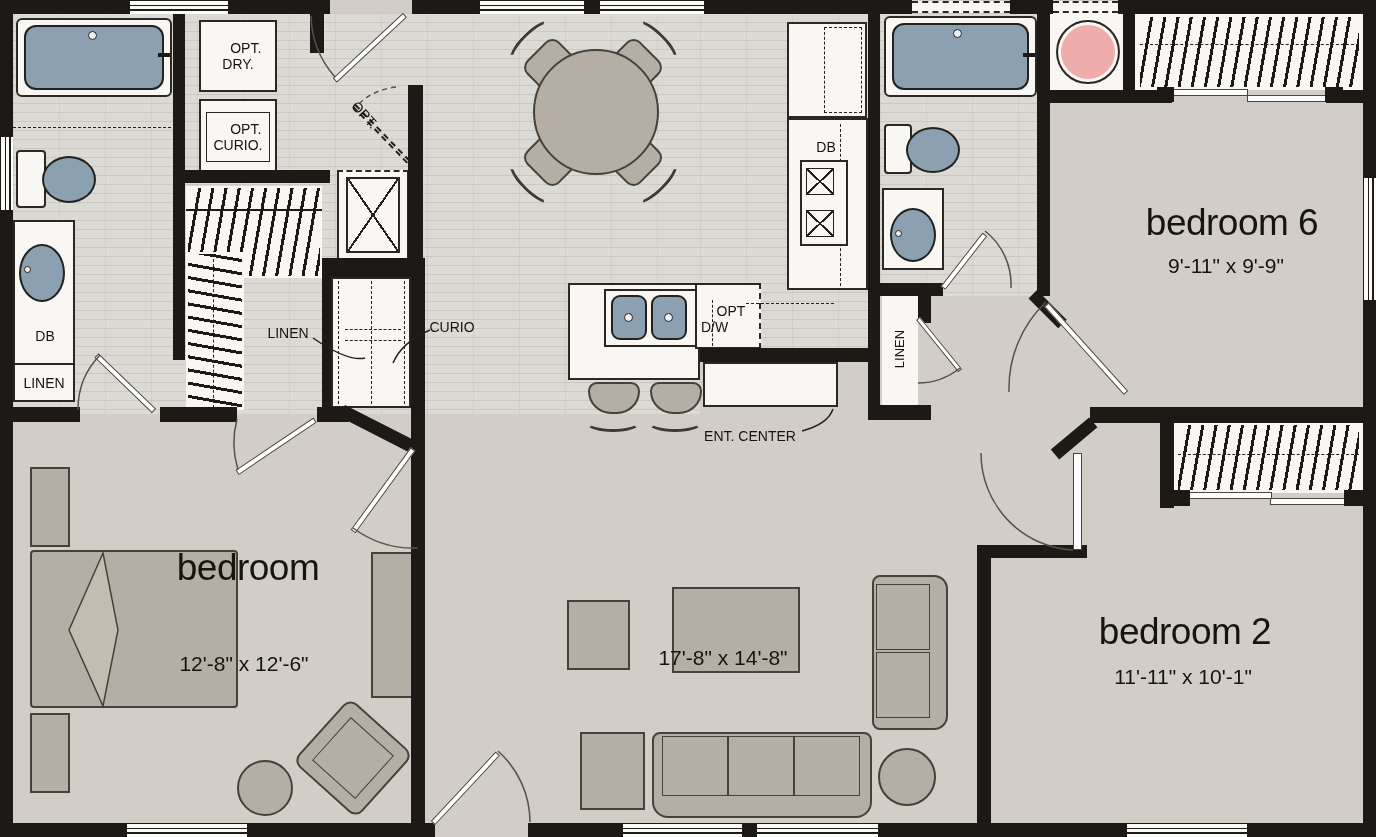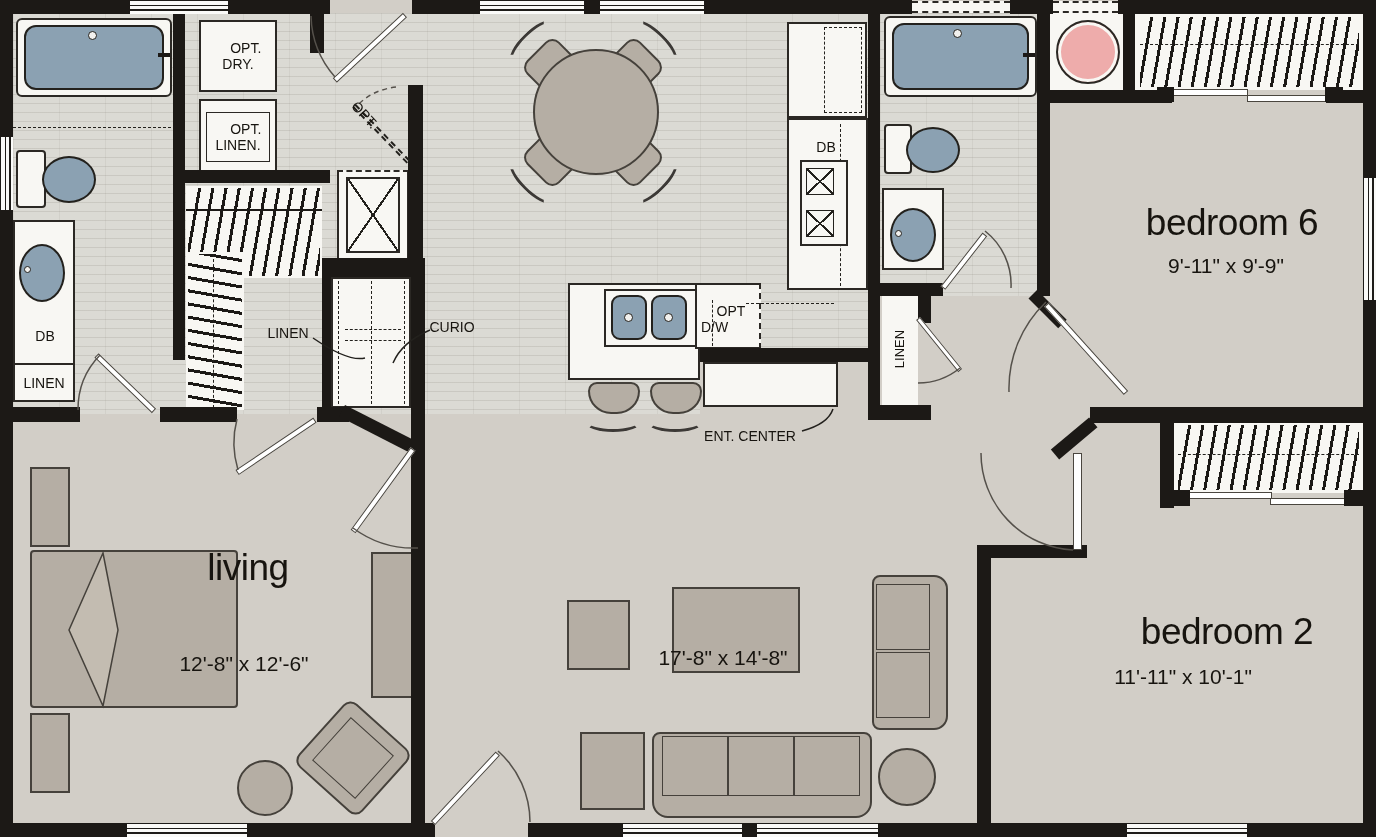--- a/index.html
+++ b/index.html
@@ -257,38 +257,38 @@
       <path d="M 430 330 Q 402 342 393 363"></path>
       <path d="M 802 431 Q 828 424 833 409"></path>
     </g>
     <path d="M 103 553 L 69 630 L 103 706 L 118 630 Z" fill="#c3bcb1" stroke="#45413b" stroke-width="1.5"></path>
   </svg>
 
   <div class="a lbl ctr" style="left:238px;top:56px;text-align:center;">
     <span>OPT.</span><br><span>DRY.</span>
   </div>
   <div class="a lbl ctr" style="left:238px;top:137px;text-align:center;">
-    <span>OPT.</span><br><span>LINEN.</span>
+    <span>OPT.</span><br><span>CURIO.</span>
   </div>
   <div class="a lbl" style="left:360px;top:98px;transform:rotate(47deg);transform-origin:left top;">OPT.</div>
   <div class="a lbl ctr" style="left:45px;top:336px;">DB</div>
   <div class="a lbl ctr" style="left:44px;top:383px;">LINEN</div>
   <div class="a lbl ctr" style="left:288px;top:333px;">LINEN</div>
   <div class="a lbl ctr" style="left:452px;top:327px;">CURIO</div>
   <div class="a lbl ctr" style="left:826px;top:147px;">DB</div>
   <div class="a lbl" style="left:701px;top:287px;">
     <span>OPT</span><br><span>D/W</span>
   </div>
   <div class="a lbl ctr" style="left:750px;top:436px;">ENT. CENTER</div>
   <div class="a lbl ctr" style="left:900px;top:349px;transform:translate(-50%,-50%) rotate(-90deg);font-size:13px;">LINEN</div>
 
-  <div class="a rname ctr" style="left:248px;top:568px;">living</div>
+  <div class="a rname ctr" style="left:248px;top:568px;">bedroom</div>
   <div class="a rdims ctr" style="left:244px;top:664px;">12'-8" x 12'-6"</div>
 
   <div class="a rdims ctr" style="left:723px;top:658px;">17'-8" x 14'-8"</div>
 
-  <div class="a rname ctr" style="left:1227px;top:632px;text-align:right;">bedroom 2</div>
+  <div class="a rname ctr" style="left:1185px;top:632px;text-align:right;">bedroom 2</div>
   <div class="a rdims ctr" style="left:1183px;top:677px;">11'-11" x 10'-1"</div>
 
   <div class="a rname ctr" style="left:1232px;top:223px;">bedroom 6</div>
   <div class="a rdims ctr" style="left:1226px;top:266px;">9'-11" x 9'-9"</div>
 
 </div>
 
 </body></html>

